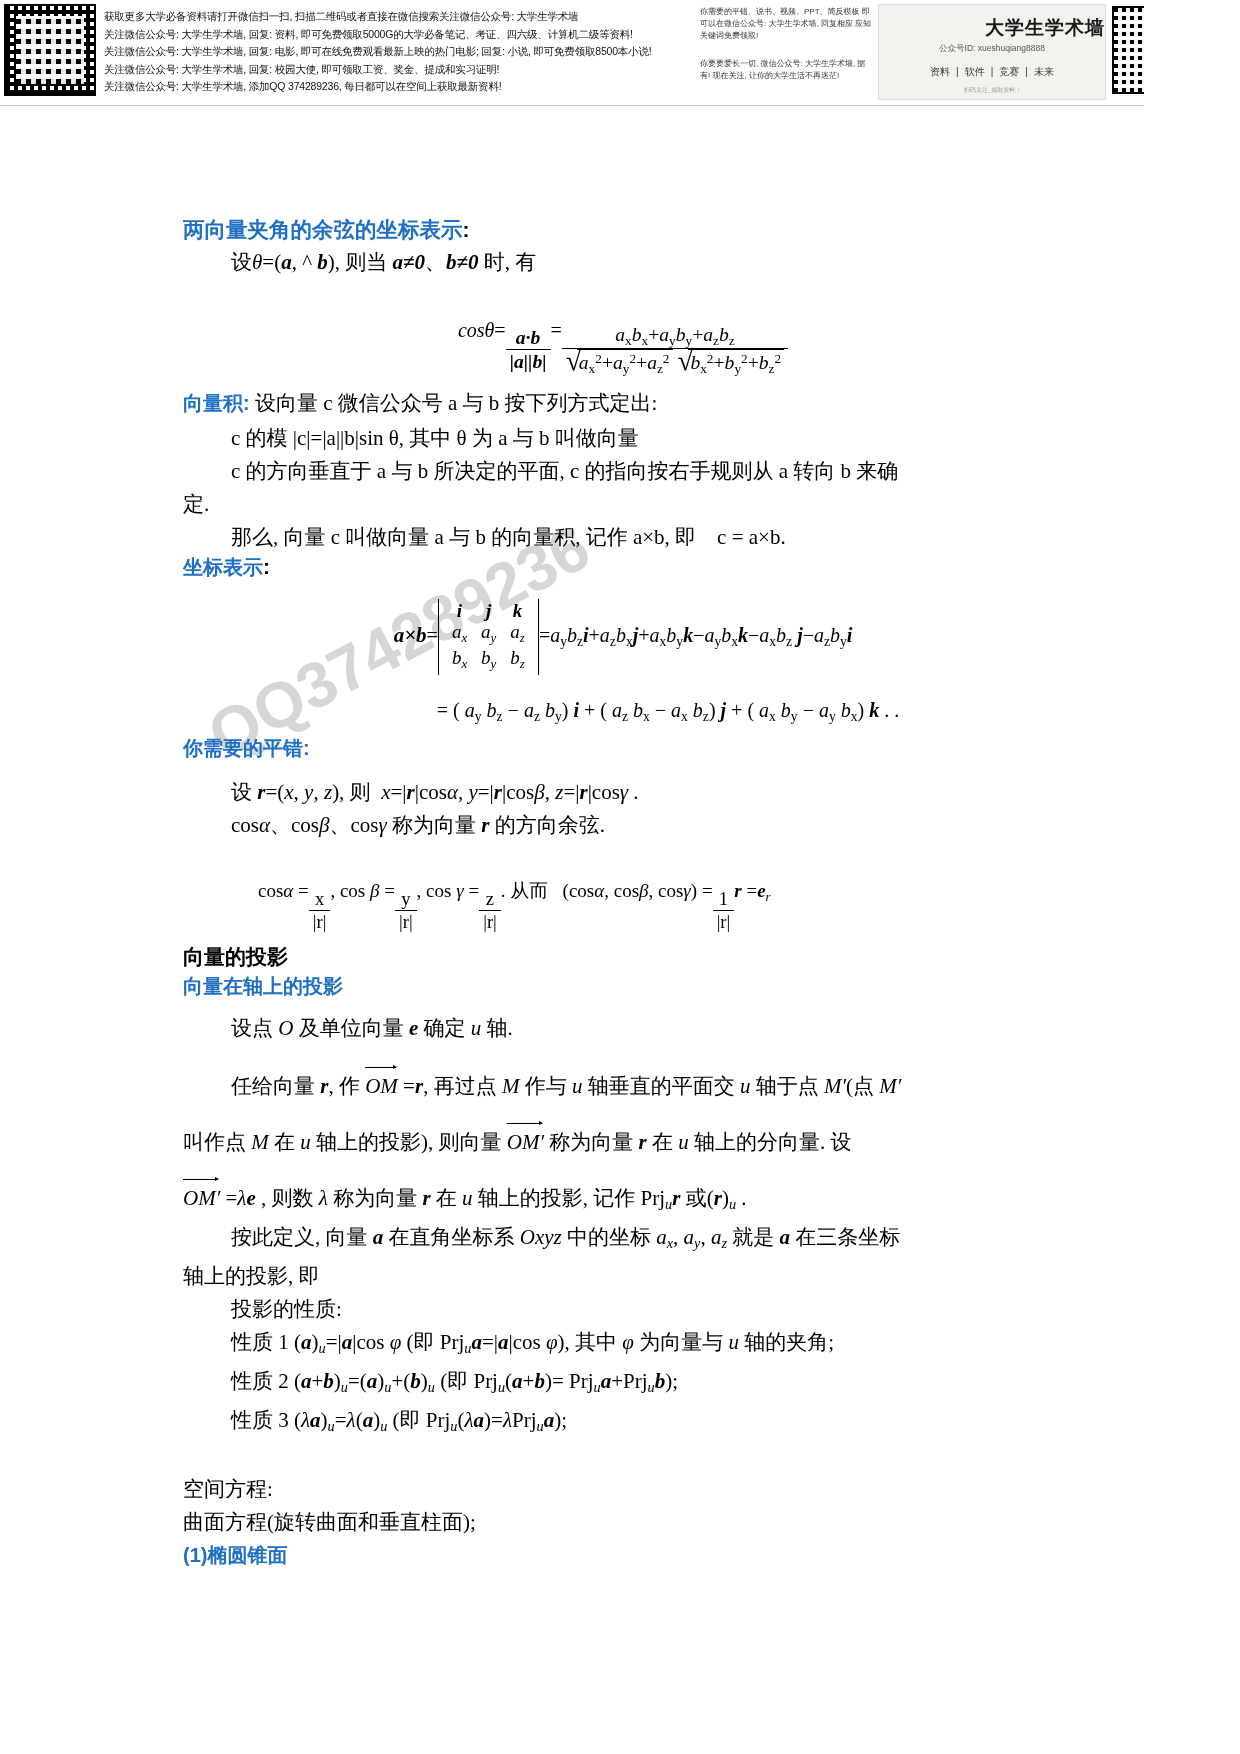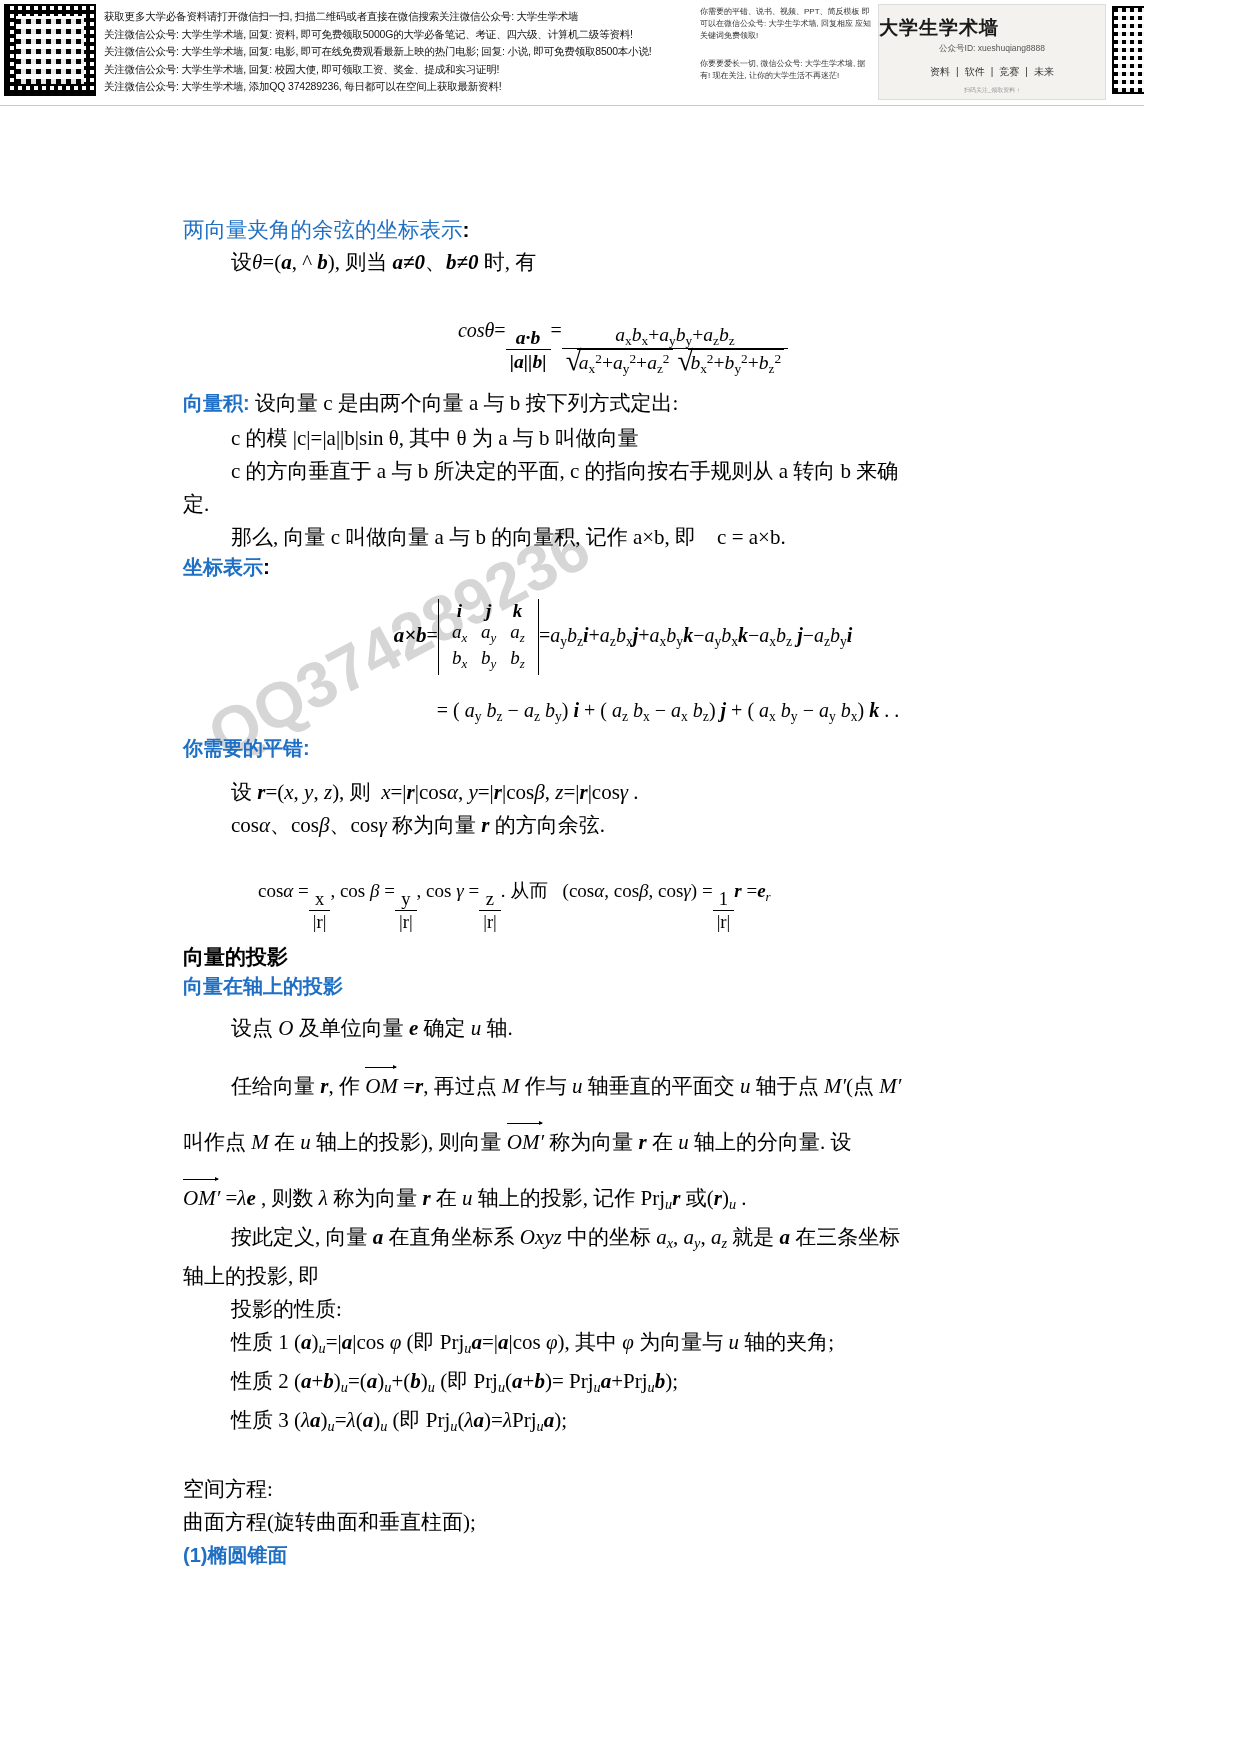--- a/index.html
+++ b/index.html
@@ -87,21 +87,21 @@
     top: 4px;
     width: 228px;
     height: 96px;
     background: #f4f2ee;
     border: 1px solid #ddd;
     box-sizing: border-box;
   }
   .ad-card-title {
     position: absolute;
     left: 0; right: 0; top: 10px;
-    text-align: left;
+    text-align: right;
     font-family: "Liberation Sans", sans-serif;
     font-size: 19px;
     font-weight: bold;
     color: #1a1a1a;
     letter-spacing: 1px;
   }
   .ad-card-sub {
     position: absolute;
     left: 0; right: 0; top: 38px;
     text-align: center;
@@ -149,21 +149,21 @@
     height: 1649px;
   }
   .content {
     position: absolute;
     left: 183px;
     top: 110px;
     width: 880px;
   }
   .heading-blue {
     color: #1f6fc4;
-    font-weight: normal;
+    font-weight: bold;
     font-size: 21.5px;
     font-family: "Liberation Sans", sans-serif;
   }
   .heading-blue-sm {
     color: #1f6fc4;
     font-weight: bold;
     font-size: 20px;
     font-family: "Liberation Sans", sans-serif;
   }
   .heading-black {
@@ -330,21 +330,21 @@
 
     <div class="txt indent">
       <span>设</span><i class="v">θ</i><span>=(</span><b class="v">a</b><span>, ^ </span><b class="v">b</b><span>), 则当 </span><b class="v">a≠0</b><span>、</span><b class="v">b≠0</b><span> 时, 有</span>
     </div>
 
     <div class="formula">
       <span style="font-style:italic">cosθ</span><span>=</span><span class="frac"><span class="num bi">a·b</span><span class="den bi">|a||b|</span></span><span>=</span><span class="frac"><span class="num"><i>a</i><sub>x</sub><i>b</i><sub>x</sub>+<i>a</i><sub>y</sub><i>b</i><sub>y</sub>+<i>a</i><sub>z</sub><i>b</i><sub>z</sub></span><span class="den"><span class="sqrt"><span class="rad"><i>a</i><sub>x</sub><sup>2</sup>+<i>a</i><sub>y</sub><sup>2</sup>+<i>a</i><sub>z</sub><sup>2</sup></span></span> <span class="sqrt"><span class="rad"><i>b</i><sub>x</sub><sup>2</sup>+<i>b</i><sub>y</sub><sup>2</sup>+<i>b</i><sub>z</sub><sup>2</sup></span></span></span></span>
     </div>
 
     <div class="txt row">
-      <span class="heading-blue-sm">向量积:</span><span> 设向量 c 是由两个向量 a 与 b 按下列方式定出:</span>
+      <span class="heading-blue-sm">向量积:</span><span> 设向量 c 微信公众号 a 与 b 按下列方式定出:</span>
     </div>
     <div class="txt indent2" style="padding-left:48px">c 的模 |c|=|a||b|sin θ, 其中 θ 为 a 与 b 叫做向量</div>
     <div class="txt" style="padding-left:48px">c 的方向垂直于 a 与 b 所决定的平面, c 的指向按右手规则从 a 转向 b 来确</div>
     <div class="txt">定.</div>
     <div class="txt" style="padding-left:48px"><span>那么, 向量 c 叫做向量 a 与 b 的向量积, 记作 a×b, 即</span> &nbsp;&nbsp;&nbsp;<span>c = a×b.</span></div>
 
     <div class="row">
       <span class="heading-blue-sm">坐标表示</span><span class="heading-black">:</span>
     </div>
 

